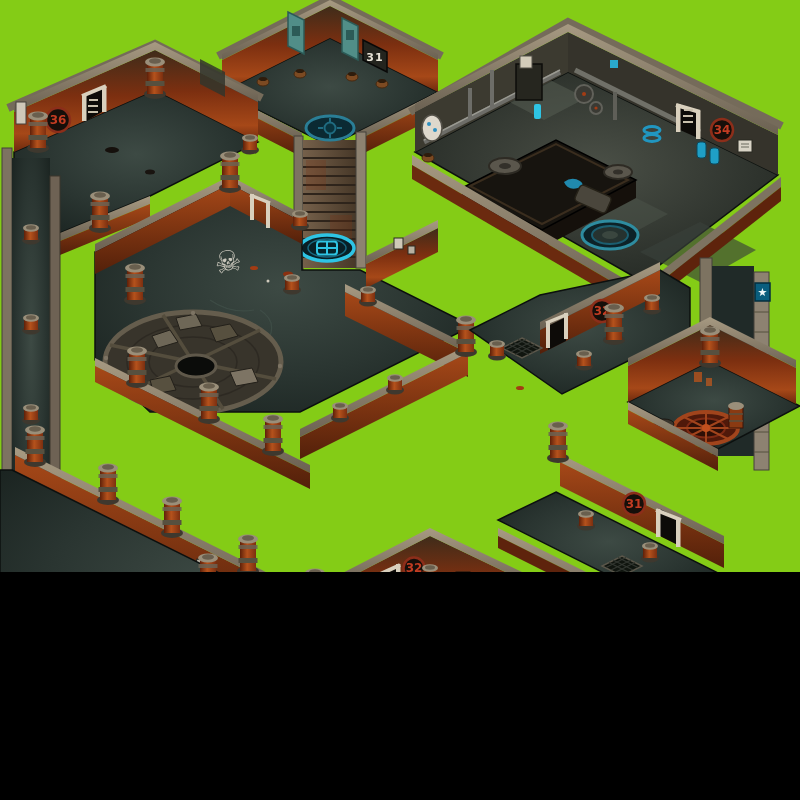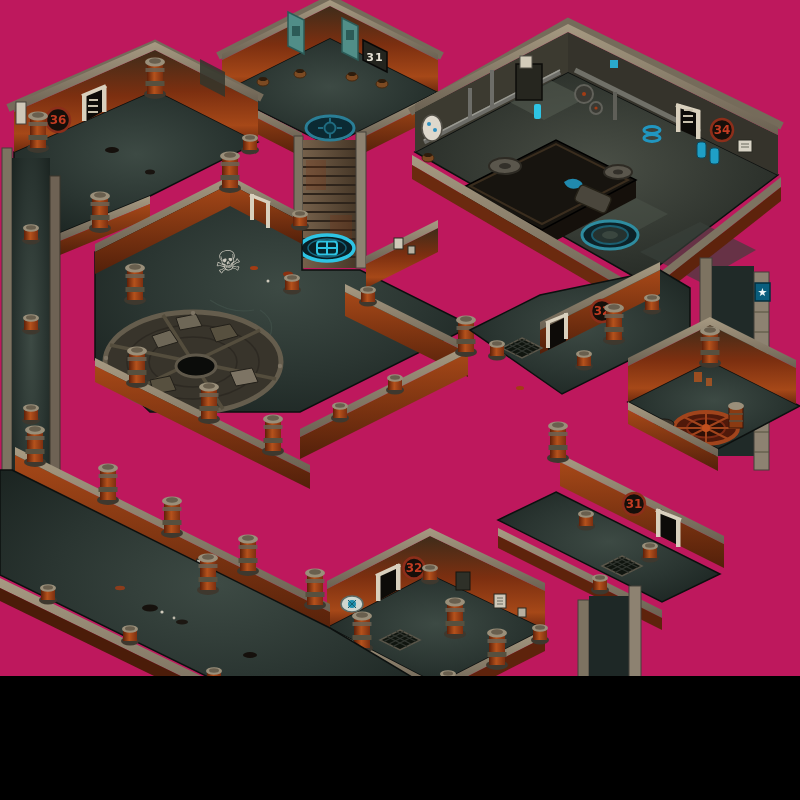--- a/index.html
+++ b/index.html
@@ -1,16 +1,16 @@
 <!DOCTYPE html>
 <html><head>
 <meta charset="utf-8">
 <style>
   html,body{margin:0;padding:0;background:#000;}
-  .stage{position:relative;width:800px;height:676px;background:#be185d;overflow:hidden;
+  .stage{position:relative;width:800px;height:572px;background:#84cc16;overflow:hidden;
          font-family:"DejaVu Sans",sans-serif;}
   svg{display:block}
   text{font-family:"DejaVu Sans",sans-serif;}
   .badge-t{fill:#c23c22;font-size:12px;font-weight:bold;text-anchor:middle;}
   .plate-t{fill:#e6e2d6;font-size:11px;font-weight:bold;text-anchor:middle;letter-spacing:1px;}
   .star-t{fill:#eef6f8;font-size:11px;text-anchor:middle;}
   .skull-t{fill:#d6d2c6;font-size:30px;text-anchor:middle;opacity:.92;}
 </style>
 </head>
 <body>

